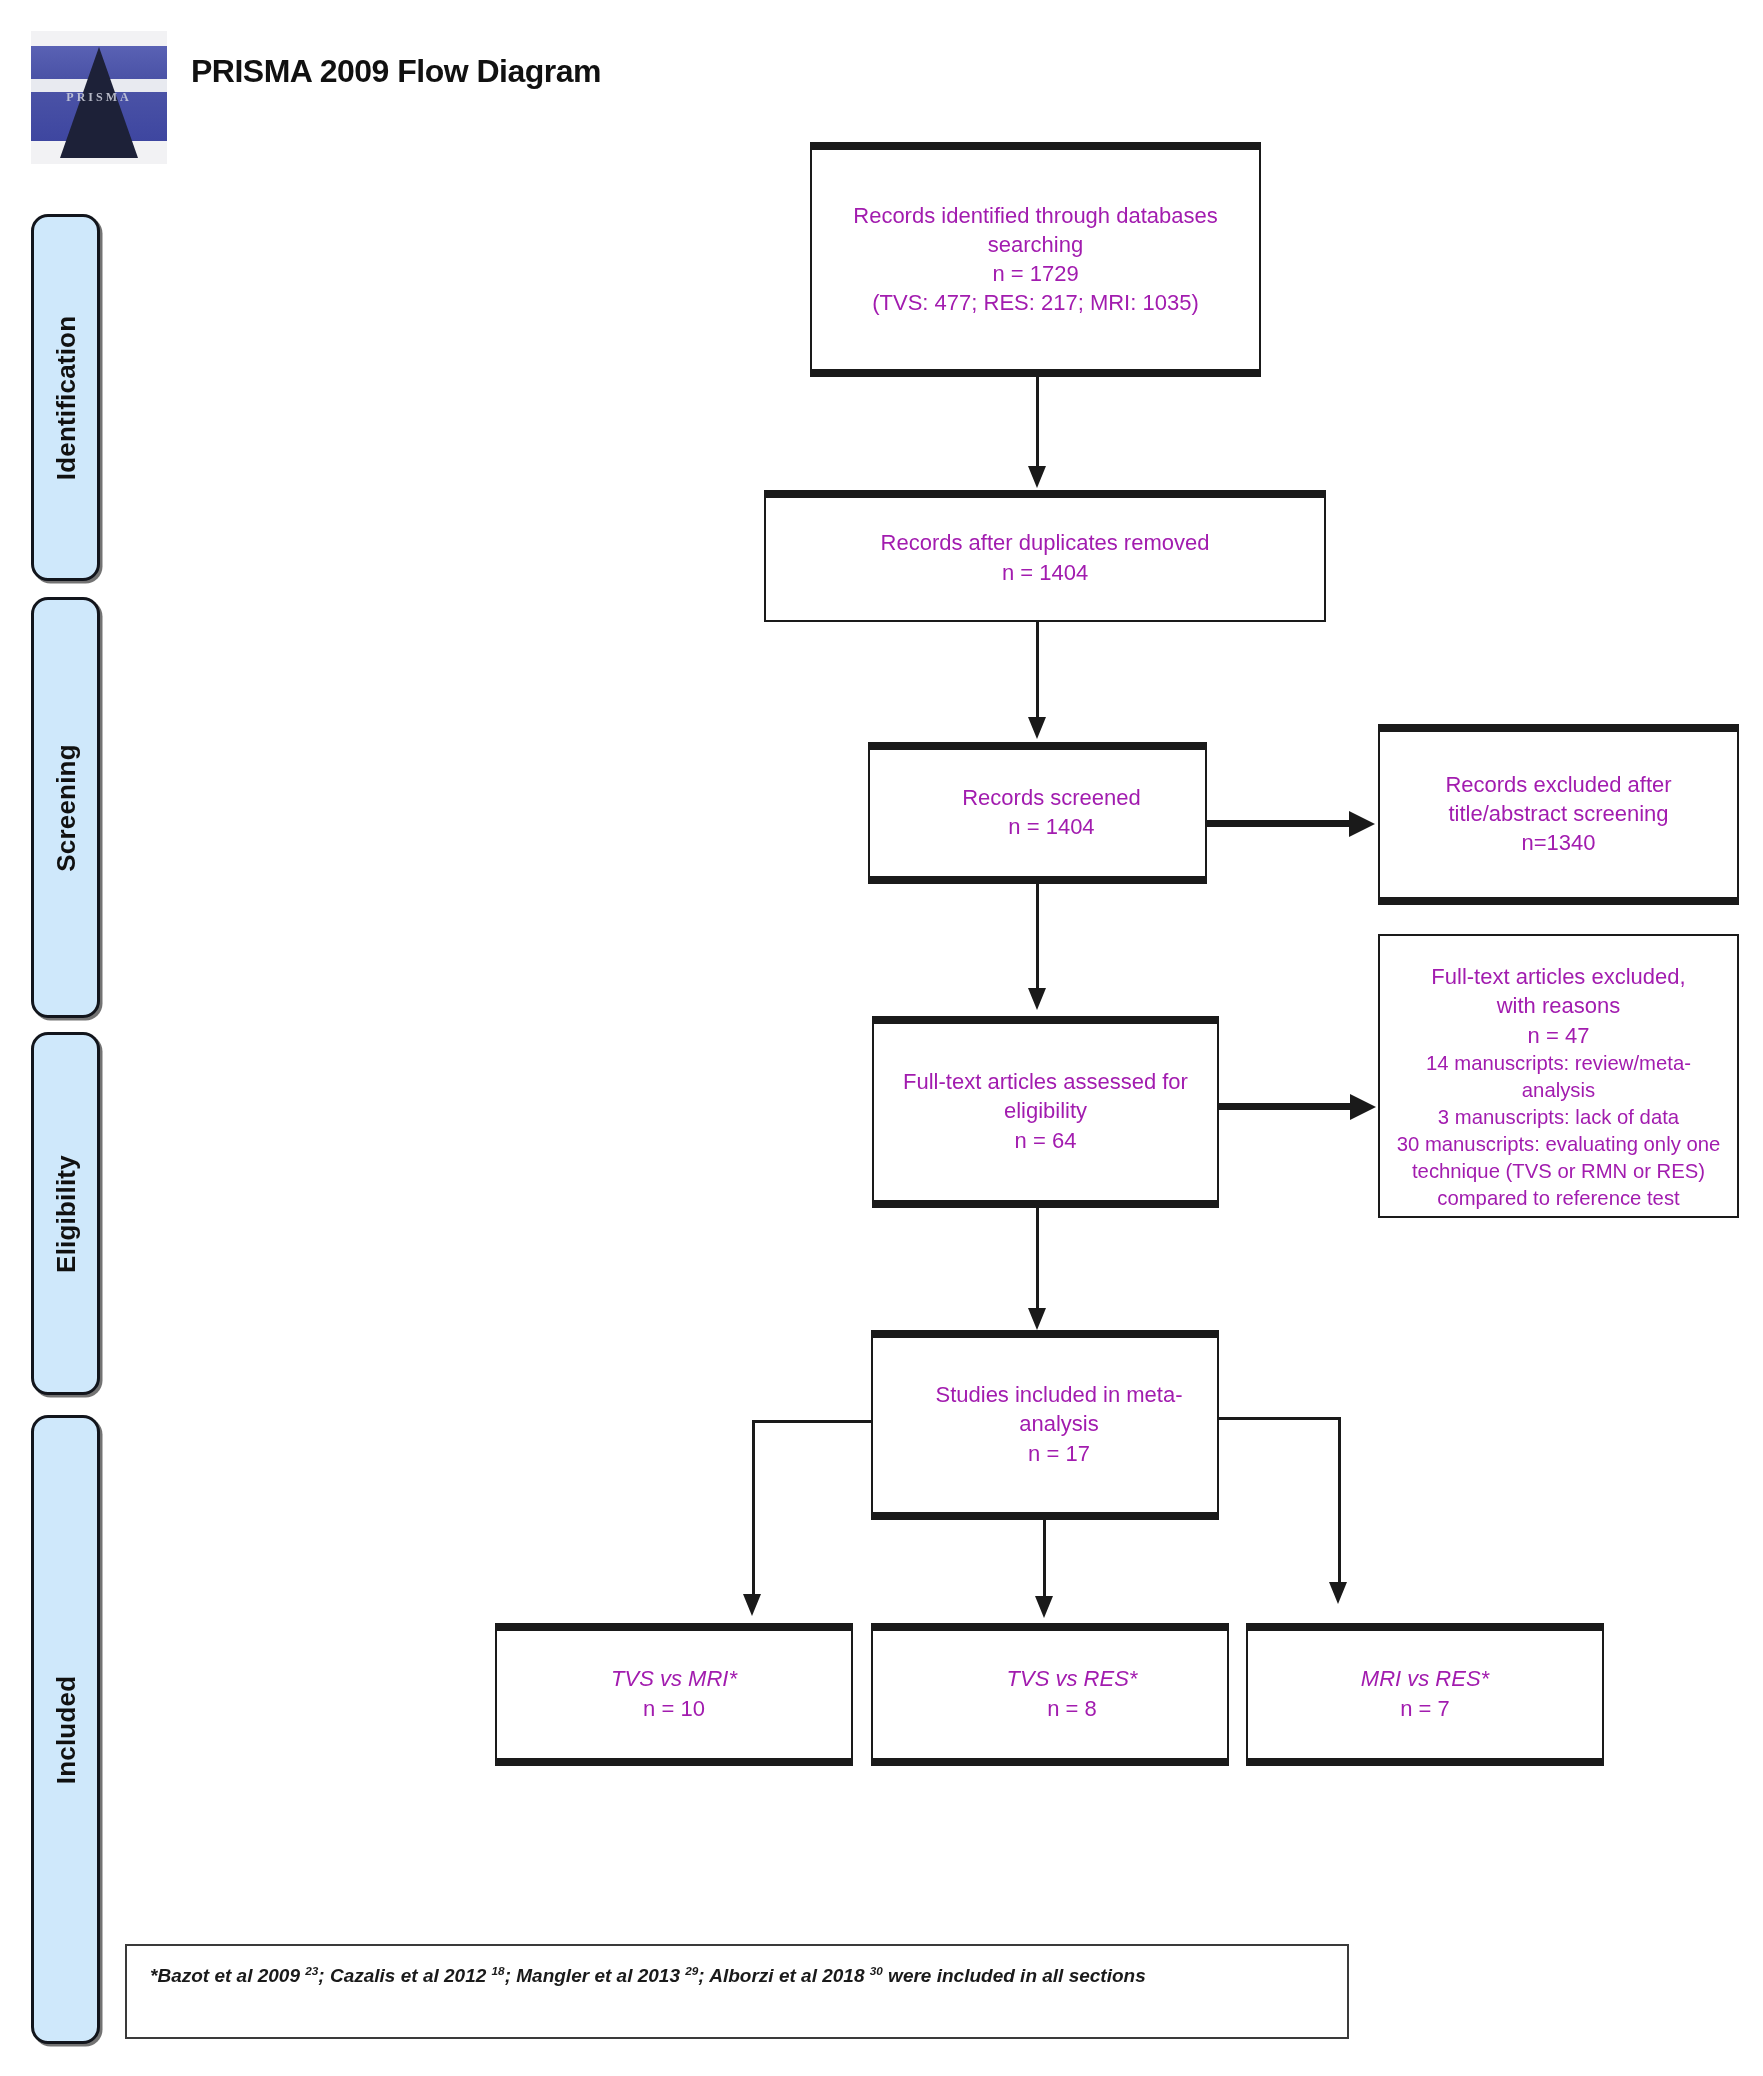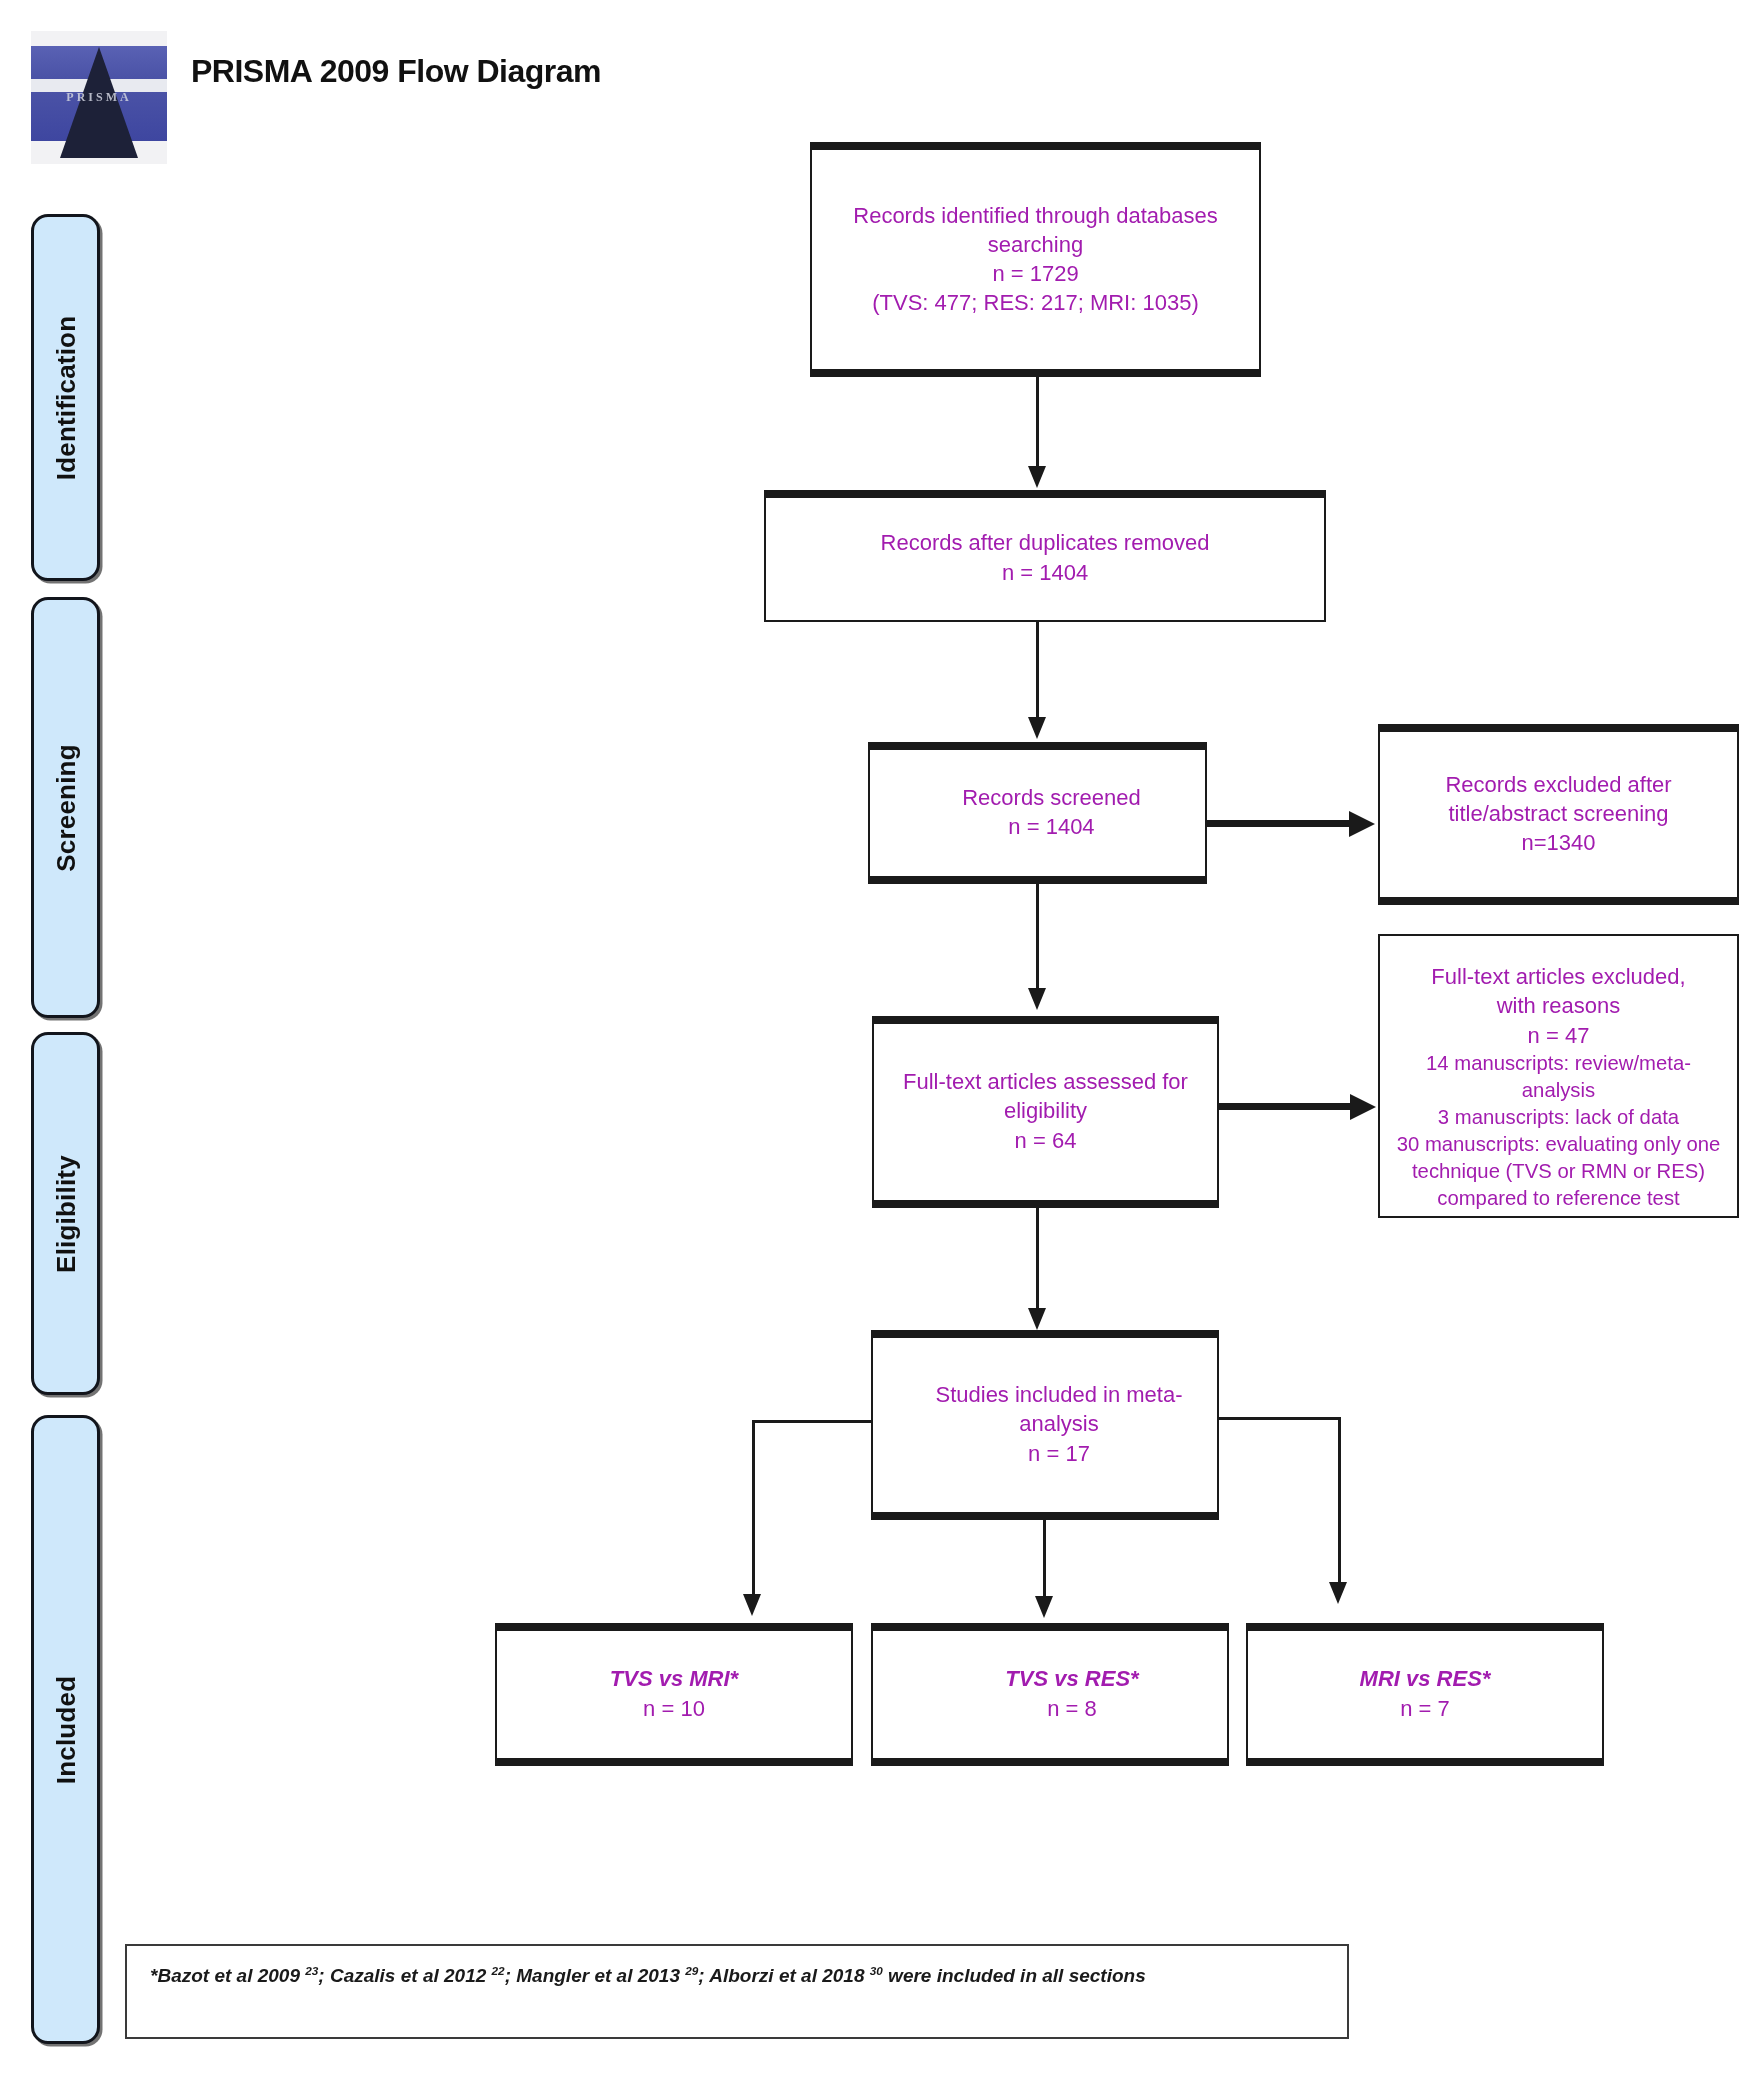--- a/index.html
+++ b/index.html
@@ -106,21 +106,21 @@
     overflow: hidden;
   }
   .flow-box .box-text {
     padding: 0 9px;
     font-size: 22px;
     line-height: 1.33;
     color: #a21caf;
   }
   .flow-box .box-text .ln { display: block; }
   .flow-box .box-text .ln.small { font-size: 20.3px; }
-  .flow-box .box-text .ln.italic { font-style: italic; font-weight: 700; }
+  .flow-box .box-text .ln.italic { font-style: italic; font-weight: 400; }
 
   .flow-box.clipped { align-items: flex-start; }
   .flow-box.clipped .box-text { padding-top: 26px; }
 
   
   #footnote-box {
     position: absolute;
     box-sizing: border-box;
     background: #ffffff;
     border: 2px solid #3a3a3a;
@@ -307,18 +307,18 @@
     <div class="box-text">
       <span class="ln italic">MRI vs RES*</span>
       <span class="ln">n = 7</span>
     </div>
   </div>
   <div class="thick-h" style="left:1246px; top:1623px; width:358px;"></div>
   <div class="thick-h" style="left:1246px; top:1758px; width:358px;"></div>
 
   <div id="footnote-box" style="left:125px; top:1944px; width:1224px; height:95px;">
     <div id="footnote-text">
-      <span>*</span><span>Bazot et al 2009 </span><sup>23</sup><span>; </span><span>Cazalis et al 2012 </span><sup>22</sup><span>; </span><span>Mangler et al 2013 </span><sup>29</sup><span>; </span><span>Alborzi et al 2018 </span><sup>30</sup><span> were included in all sections</span>
+      <span>*</span><span>Bazot et al 2009 </span><sup>23</sup><span>; </span><span>Cazalis et al 2012 </span><sup>18</sup><span>; </span><span>Mangler et al 2013 </span><sup>29</sup><span>; </span><span>Alborzi et al 2018 </span><sup>30</sup><span> were included in all sections</span>
     </div>
   </div>
 
 </div>
 
 
 </body></html>

